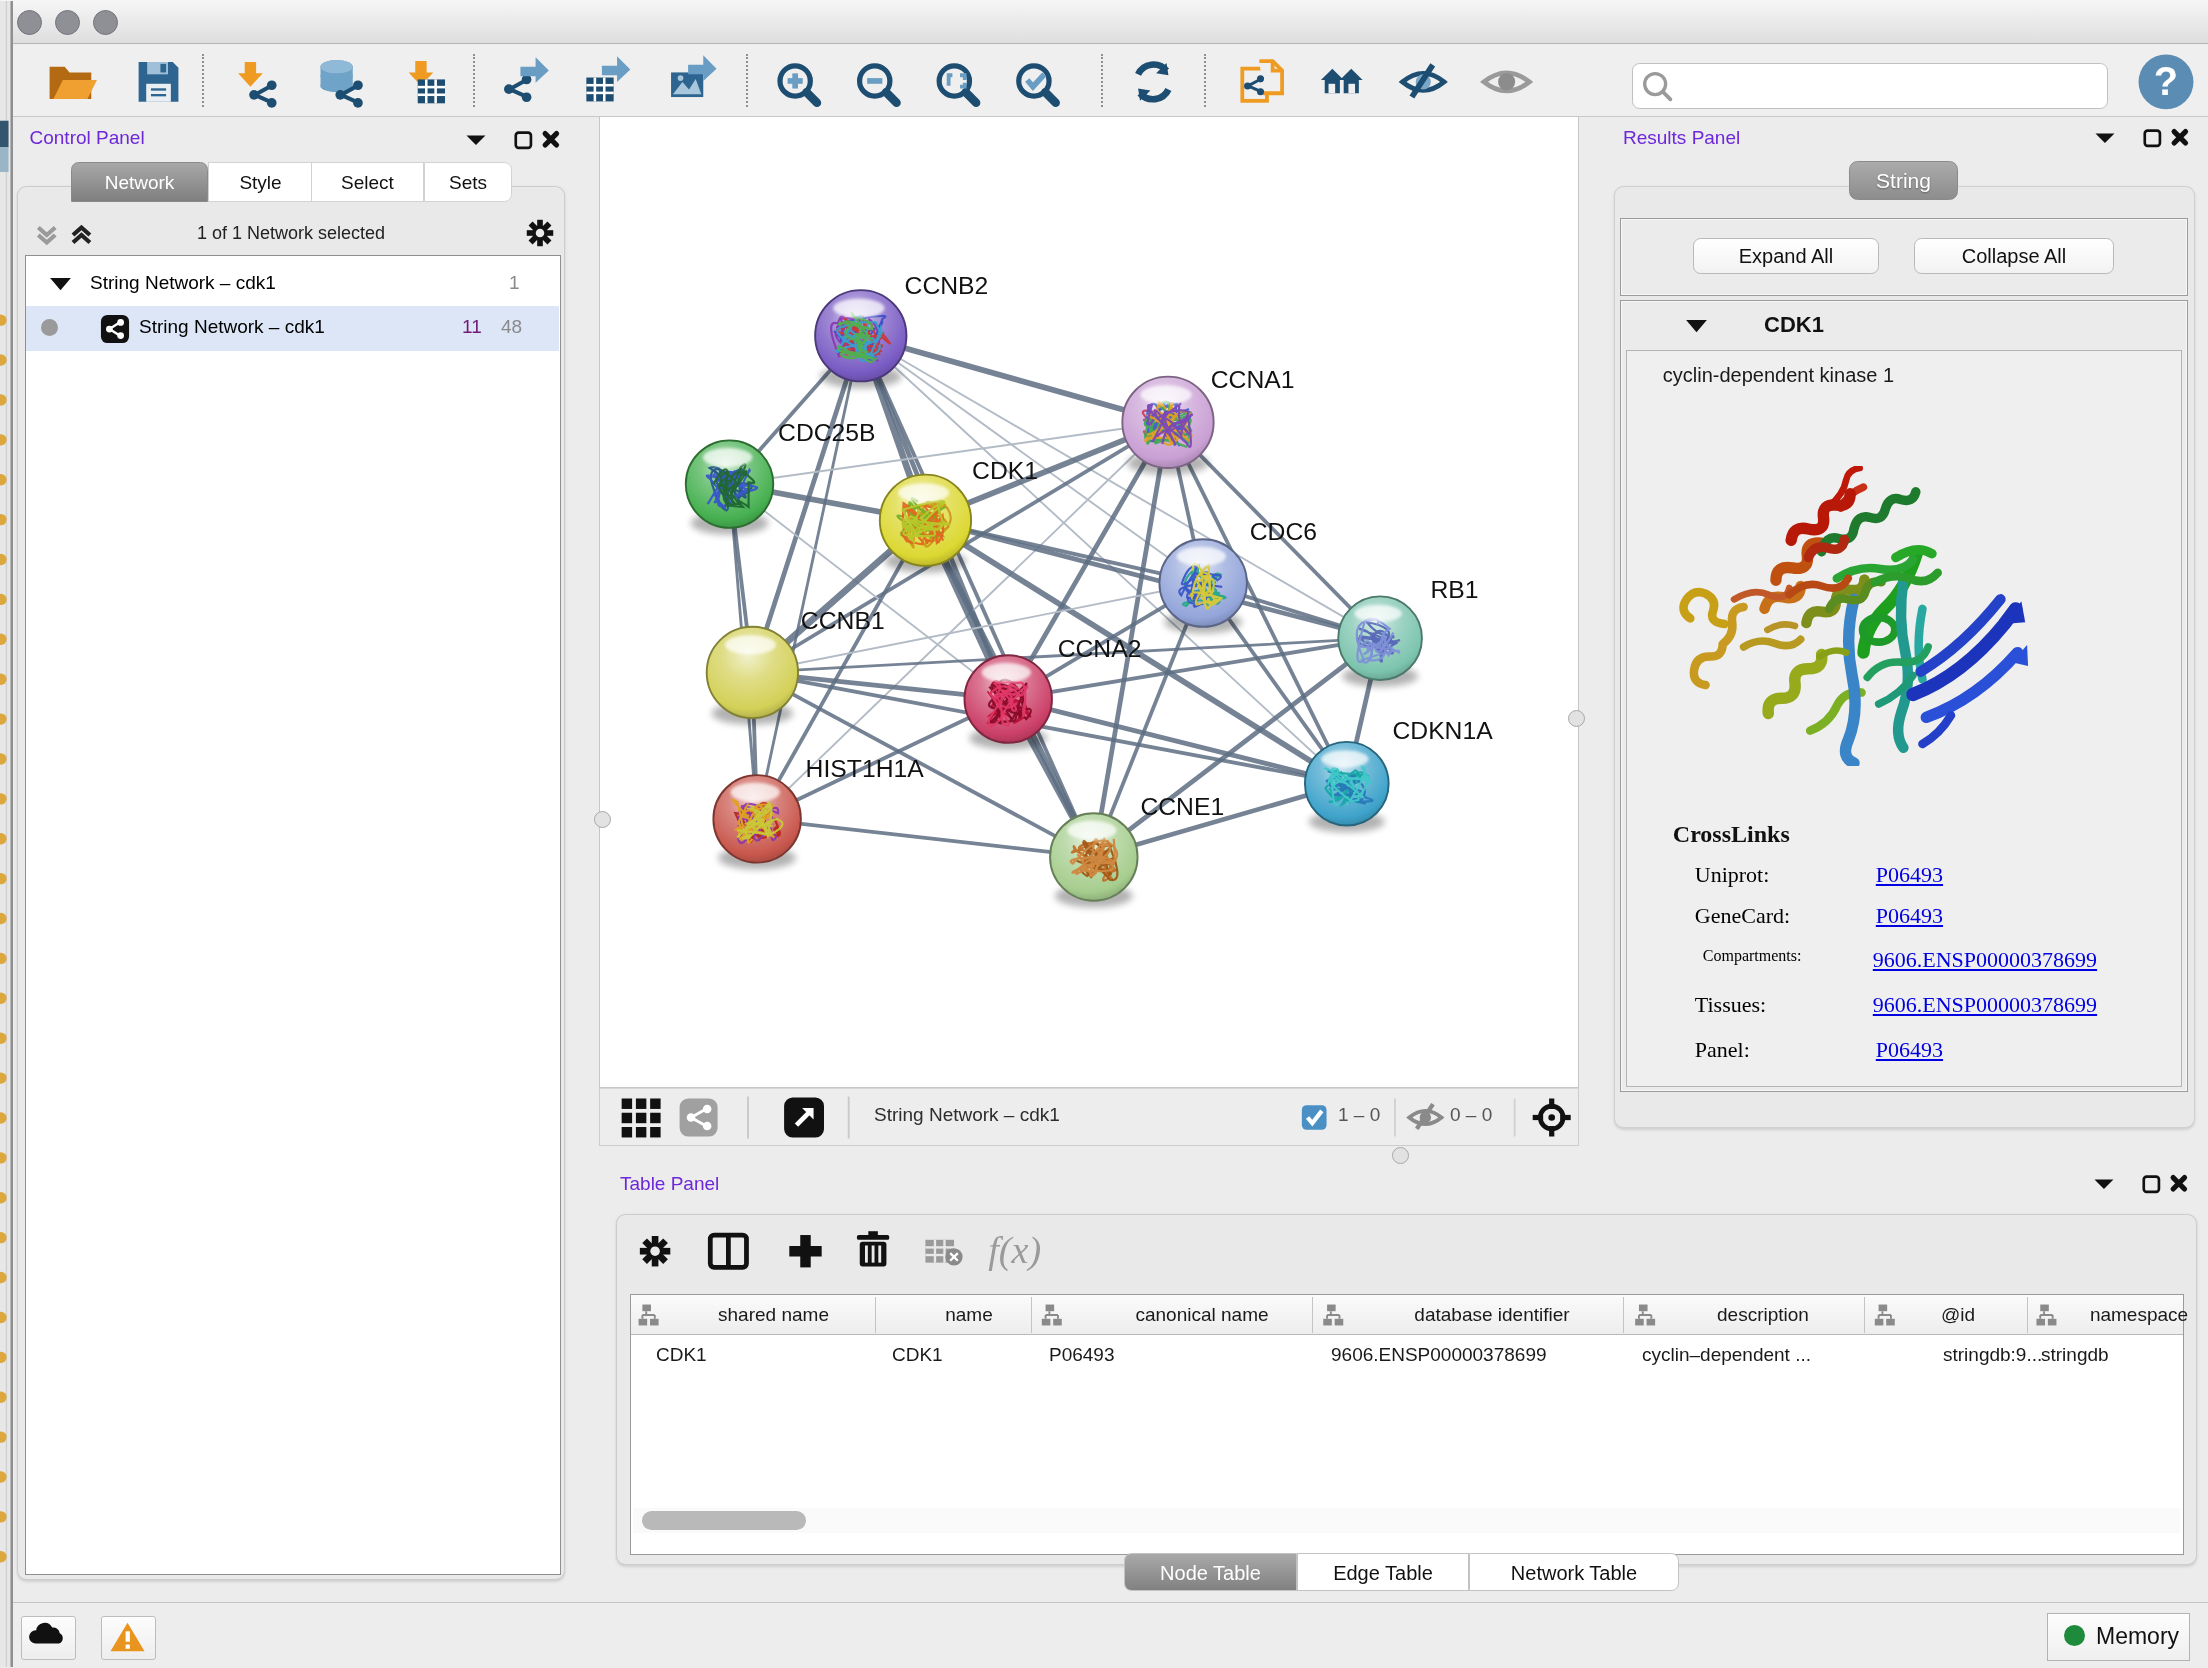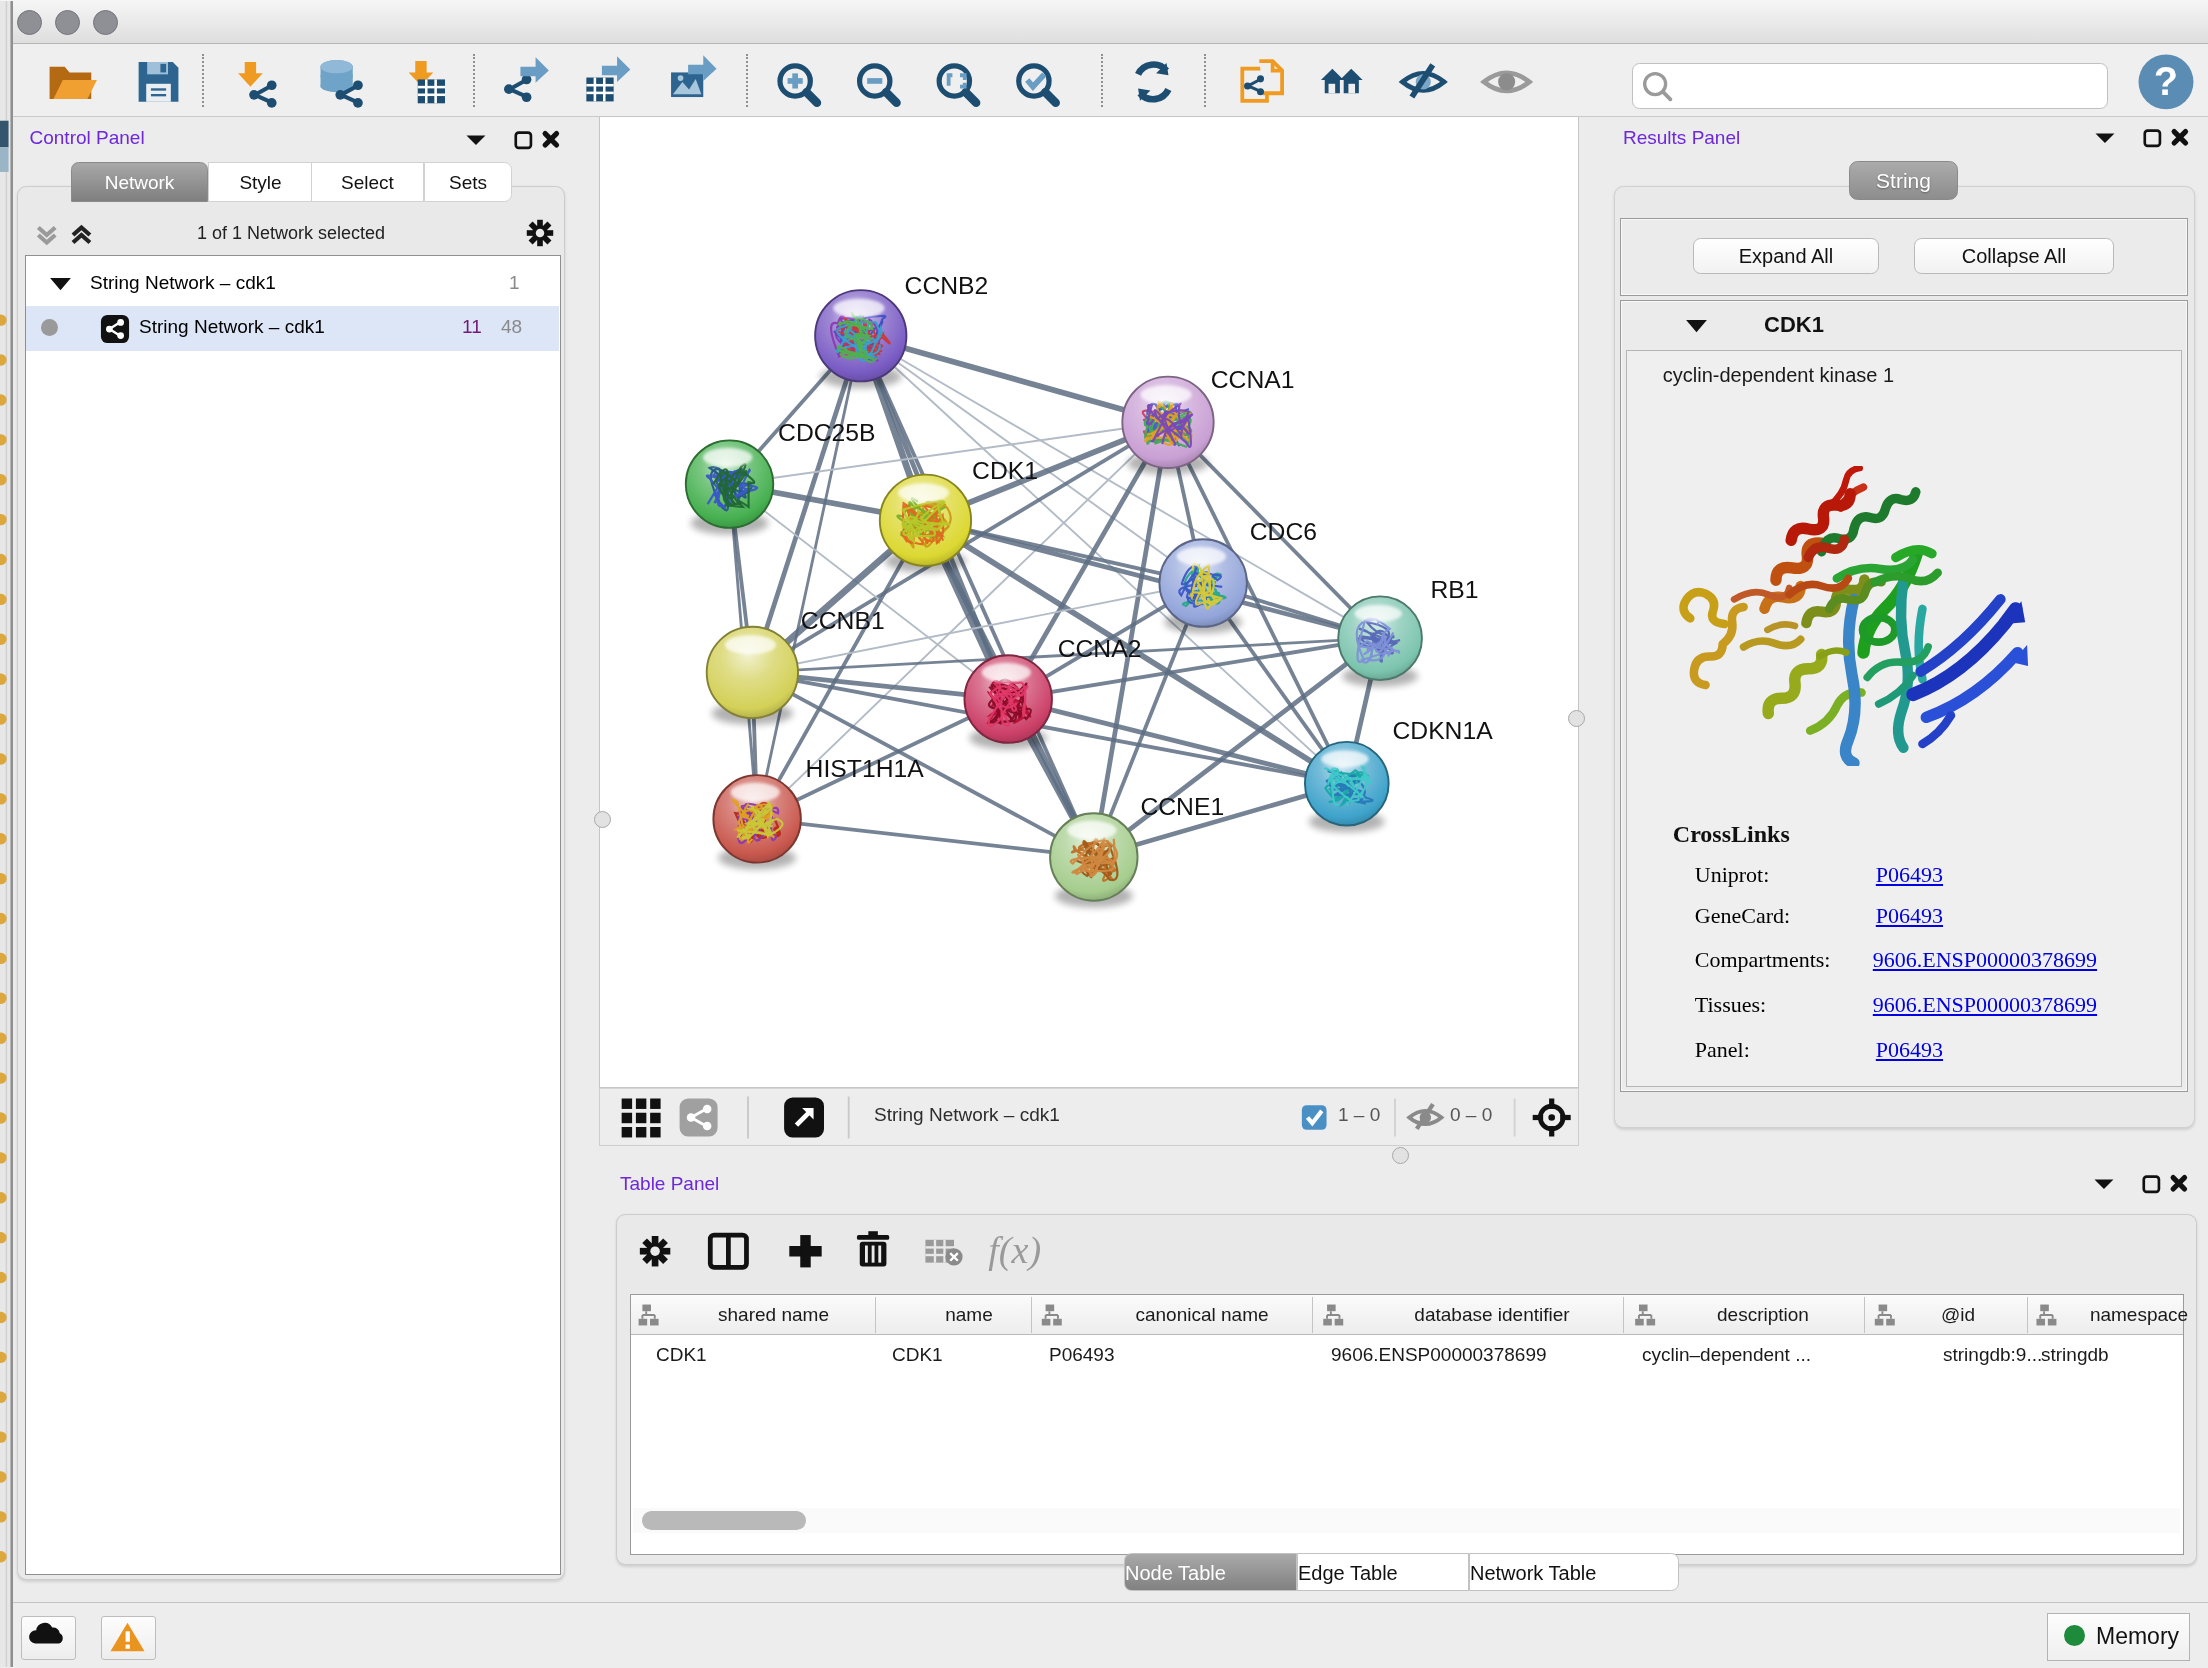--- a/index.html
+++ b/index.html
@@ -38,21 +38,21 @@
   .link{color:#0000e0;text-decoration:underline;font-family:"Liberation Serif", serif;}
   
   #tpanel-box{left:616px;top:1214px;width:1579px;height:349px;background:#e9e9e9;border:1px solid #cccccc;border-radius:9.5px;box-shadow:0 1.9px 2.9px rgba(0,0,0,0.12);}
   #ttable{left:630px;top:1294px;width:1554px;height:261px;background:#fff;border:1.9px solid #9a9a9a;box-sizing:border-box;}
   #thead{left:0;top:0;width:100%;height:40px;background:linear-gradient(#fbfbfb,#ededed);border-bottom:1px solid #b9b9b9;box-sizing:border-box;}
   .hsep{top:1.9px;height:36px;width:0;border-left:1px solid #c4c4c4;}
   .hcell{top:0;height:40px;line-height:40px;font-size:19px;color:#1a1a1a;text-align:center;}
   .dcell{top:49px;font-size:19px;color:#1a1a1a;}
   #hscroll{left:1.9px;top:213px;width:1547px;height:25px;background:#fafafa;}
   #hthumb{left:9.5px;top:2.9px;width:164px;height:19px;background:#b9b9b9;border-radius:9.5px;}
-  .btab{top:1553px;height:38px;background:#fff;border:1px solid #c2c2c2;font-size:20px;color:#111;line-height:38px;box-sizing:border-box;}
+  .btab{top:1553px;height:38px;background:#fff;border:1px solid #c2c2c2;font-size:20px;color:#111;text-align:center;line-height:38px;box-sizing:border-box;}
   .btabsel{background:linear-gradient(#a9a9a9,#818181);color:#fff;}
   
   #statusbar{left:0;top:1602px;width:2208px;height:67px;background:#ededed;border-top:1px solid #c4c4c4;}
   .sbtn{top:13.3px;width:55px;height:44px;background:linear-gradient(#fdfdfd,#ededed);border:1.9px solid #bdbdbd;border-radius:2.9px;box-sizing:border-box;}
   #memory{left:2047px;top:9.5px;width:143px;height:48px;background:linear-gradient(#fdfdfd,#efefef);border:1.9px solid #b3b3b3;box-sizing:border-box;}
   .knob{width:17px;height:17px;border-radius:50%;background:#e2e2e2;border:1px solid #a8a8a8;box-sizing:border-box;}
 </style>
 </head>
 <body>
 
@@ -697,21 +697,21 @@
         <path d="M 212 250 Q 235 240 248 220" stroke="#1f9a78" stroke-width="8"></path>
         <path d="M 256 216 Q 300 190 340 140" stroke="#2342c8" stroke-width="11"></path>
         <path d="M 150 200 Q 165 190 178 196" stroke="#88a018" stroke-width="7"></path>
         <path d="M 70 190 Q 86 180 102 186 Q 120 193 130 182" stroke="#b89a20" stroke-width="8"></path>
 
       </g>
     </svg>
     <div class="abs serif" style="left:46px;top:470px;font-size:24px;font-weight:bold;color:#111;">CrossLinks</div>
     <div class="abs serif" style="left:68px;top:511px;font-size:22px;">Uniprot:</div>
     <div class="abs serif" style="left:68px;top:552px;font-size:22px;">GeneCard:</div>
-    <div class="abs serif" style="left:68px;top:596px;font-size:22px;">Compartments:</div>
+    <div class="abs serif" style="left:76px;top:596px;font-size:16px;">Compartments:</div>
     <div class="abs serif" style="left:68px;top:641px;font-size:22px;">Tissues:</div>
     <div class="abs serif" style="left:68px;top:686px;font-size:22px;">Panel:</div>
     <div class="abs link" style="left:249px;top:511px;font-size:22px;">P06493</div>
     <div class="abs link" style="left:249px;top:552px;font-size:22px;">P06493</div>
     <div class="abs link" style="left:246px;top:596px;font-size:22px;">9606.ENSP00000378699</div>
     <div class="abs link" style="left:246px;top:641px;font-size:22px;">9606.ENSP00000378699</div>
     <div class="abs link" style="left:249px;top:686px;font-size:22px;">P06493</div>
   </div>
 </div>
 

